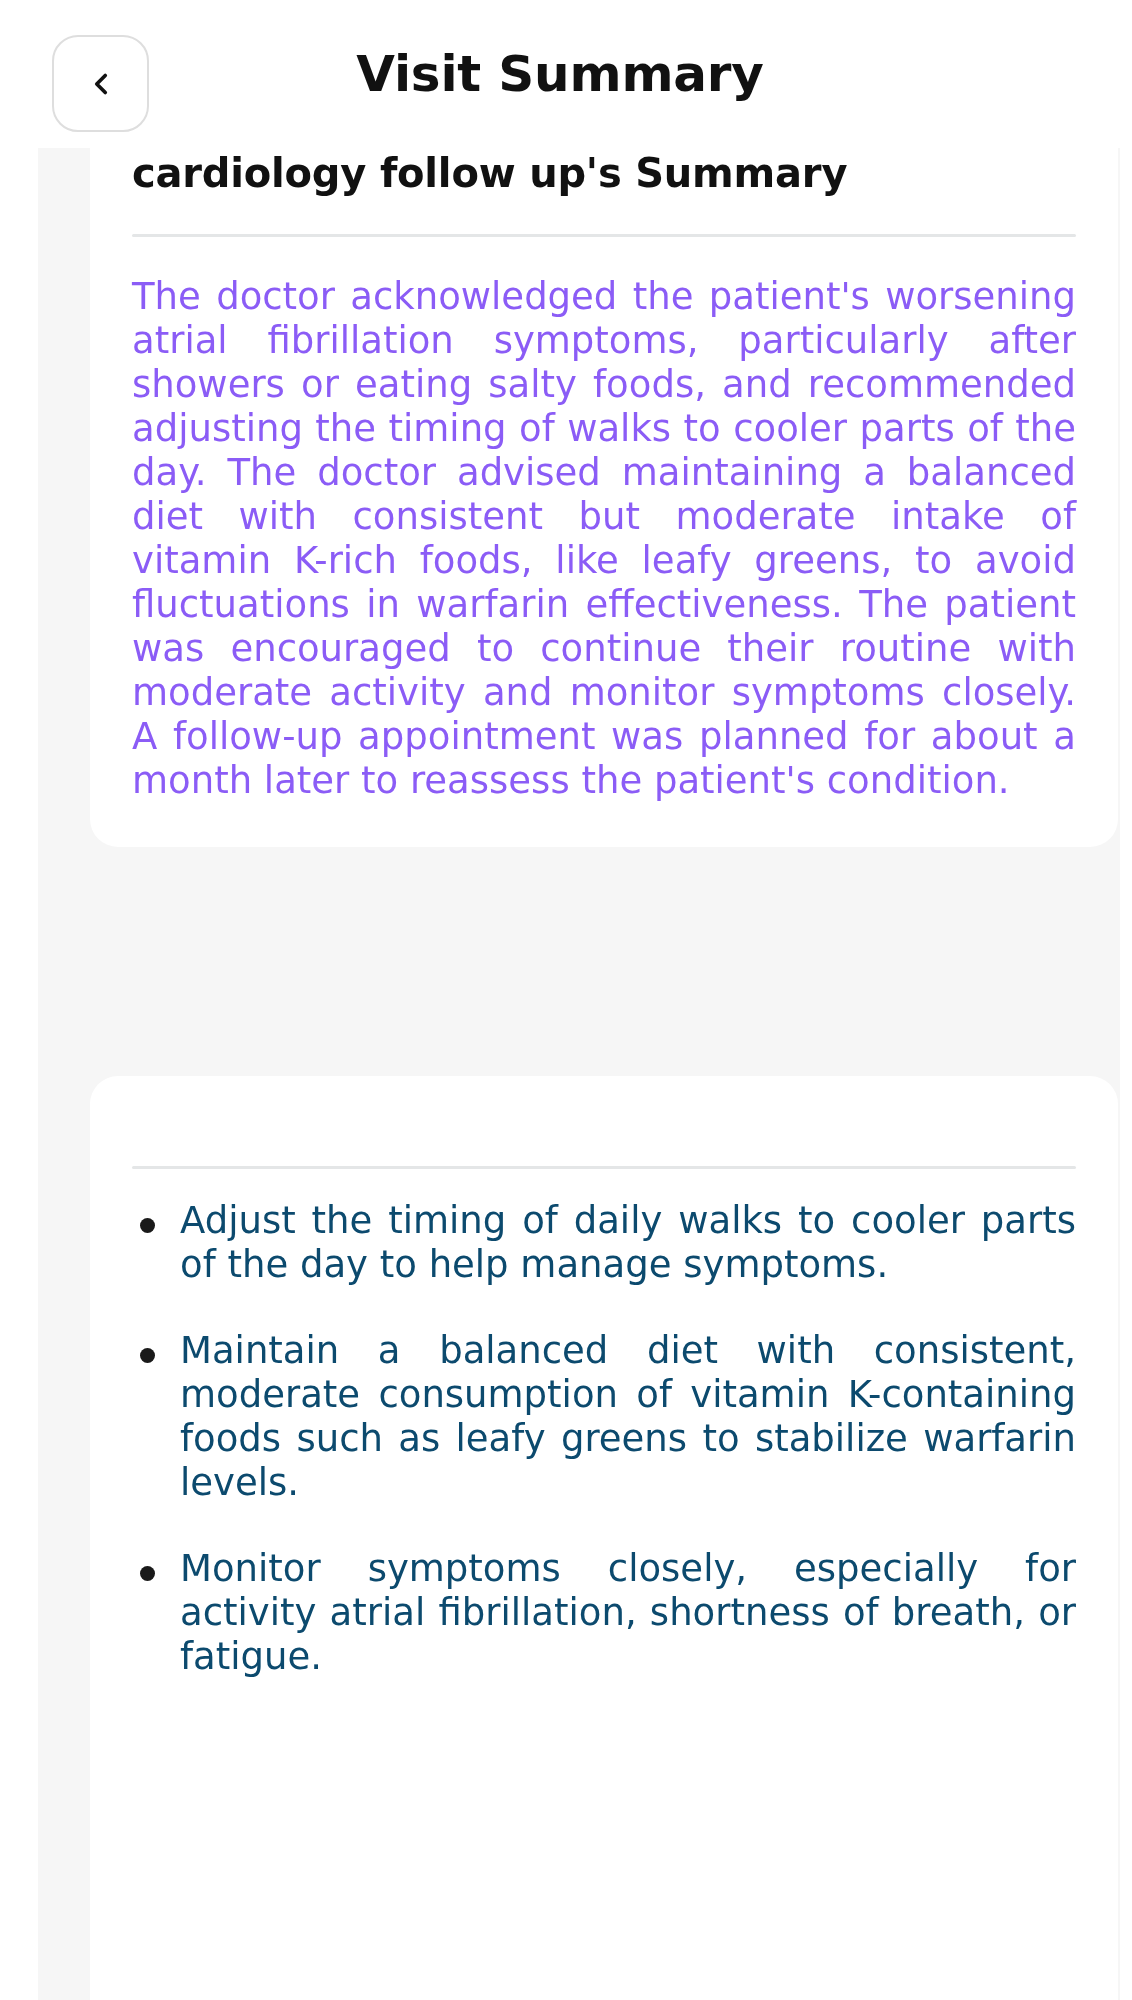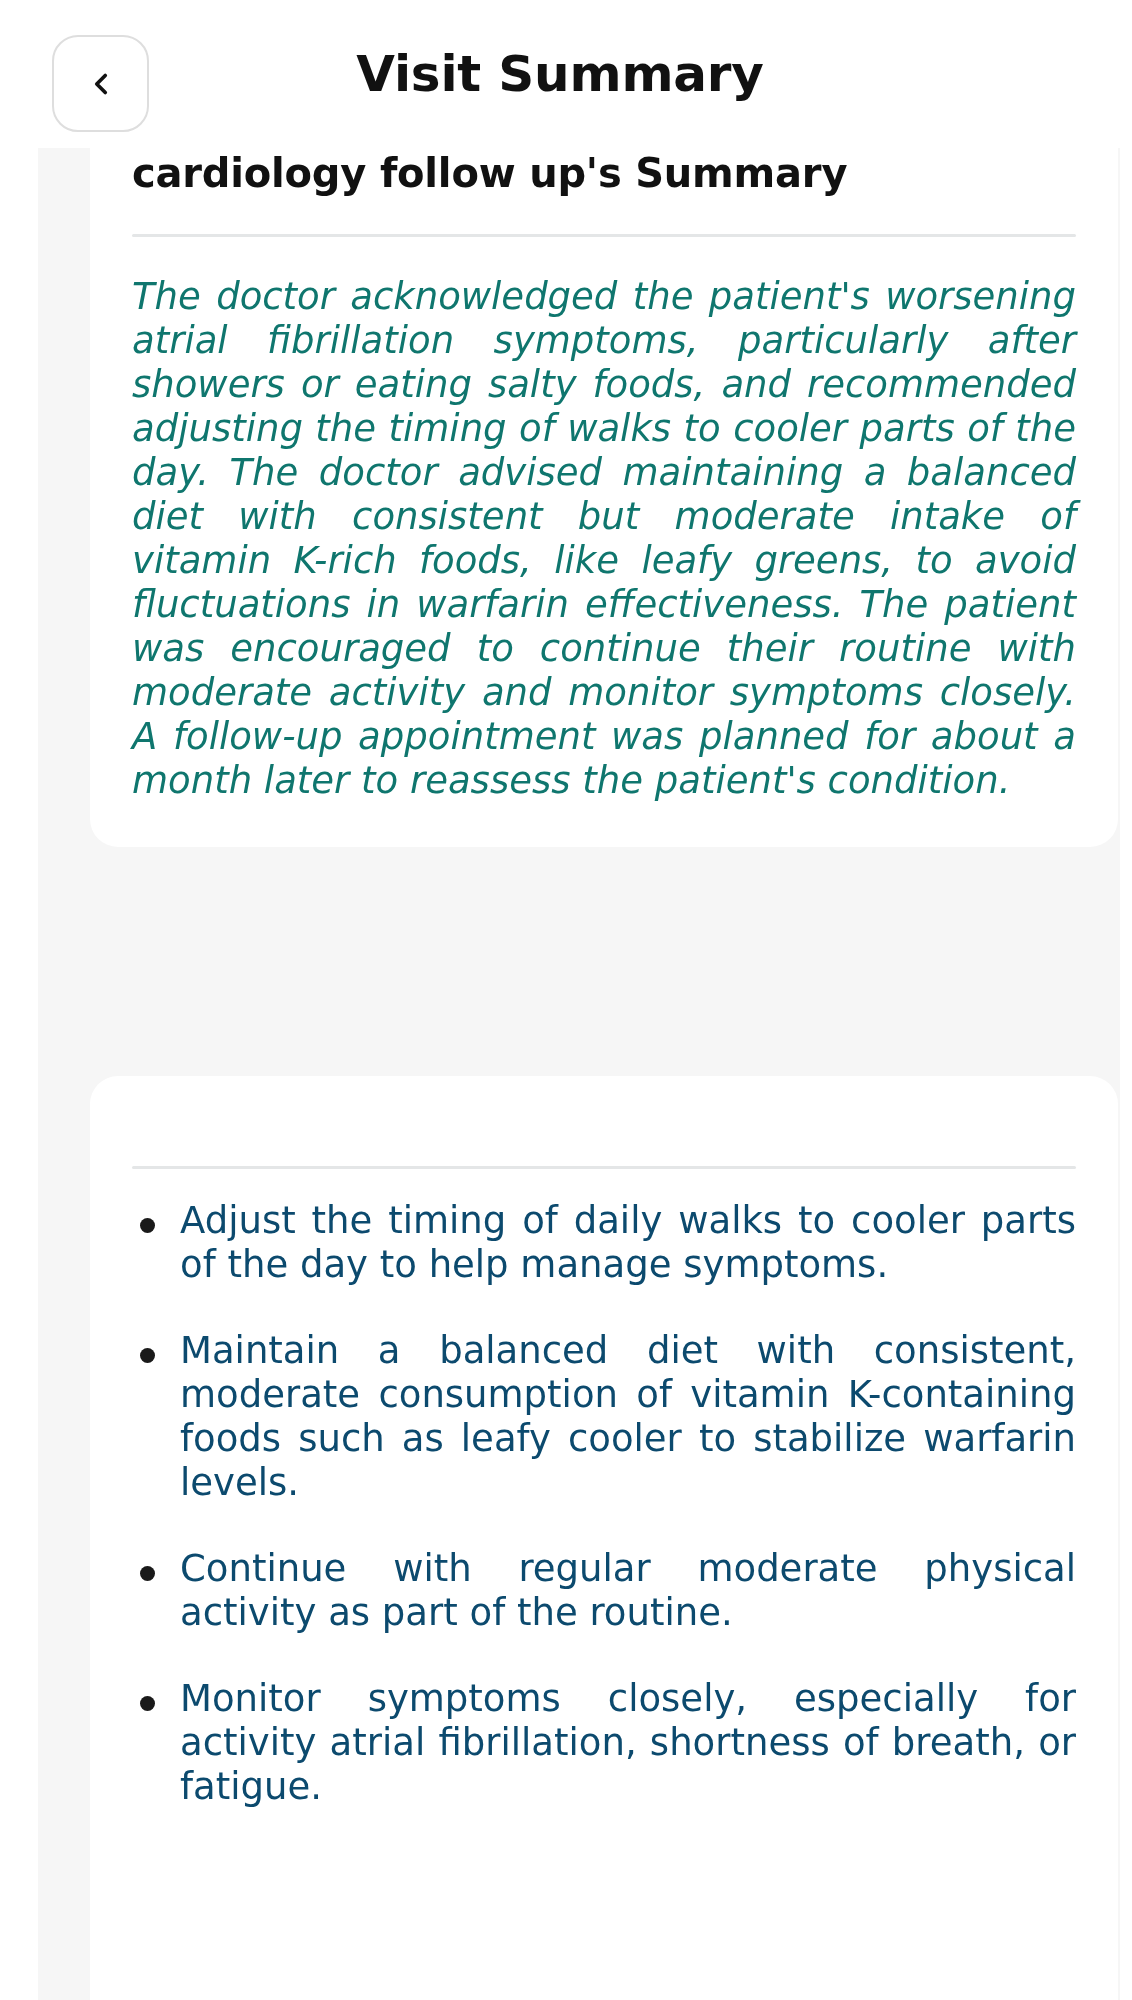--- a/index.html
+++ b/index.html
@@ -120,25 +120,24 @@
   }
 
   .card--next-steps .card-divider {
     margin-top: 40px;
     margin-bottom: 30px;
   }
 
   .body-text {
     font-size: 37px;
     line-height: 1.19;
-    color: #0f766e;
+    color: #8b5cf6;
     text-align: justify;
     text-justify: inter-word;
     font-weight: 400;
-    font-style: italic;
   }
 
   
   .steps-list {
     list-style: none;
     margin: 0;
     padding: 0;
   }
 
   .step-item {
@@ -194,25 +193,21 @@
 
     <div class="card card--next-steps">
       <div class="card-divider"></div>
       <ul class="steps-list">
         <li class="step-item">
           <span class="step-bullet"></span>
           <span class="step-text">Adjust the timing of daily walks to cooler parts of the day to help manage symptoms.</span>
         </li>
         <li class="step-item">
           <span class="step-bullet"></span>
-          <span class="step-text">Maintain a balanced diet with consistent, moderate consumption of vitamin K-containing foods such as leafy cooler to stabilize warfarin levels.</span>
-        </li>
-        <li class="step-item">
-          <span class="step-bullet"></span>
-          <span class="step-text">Continue with regular moderate physical activity as part of the routine.</span>
+          <span class="step-text">Maintain a balanced diet with consistent, moderate consumption of vitamin K-containing foods such as leafy greens to stabilize warfarin levels.</span>
         </li>
         <li class="step-item">
           <span class="step-bullet"></span>
           <span class="step-text">Monitor symptoms closely, especially for activity atrial fibrillation, shortness of breath, or fatigue.</span>
         </li>
       </ul>
     </div>
 
   </div>
 </div>

